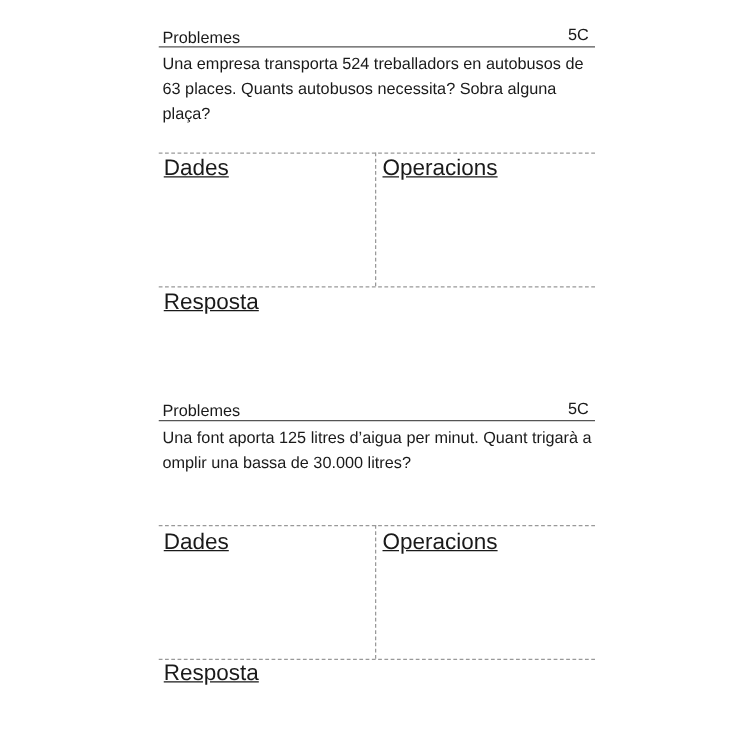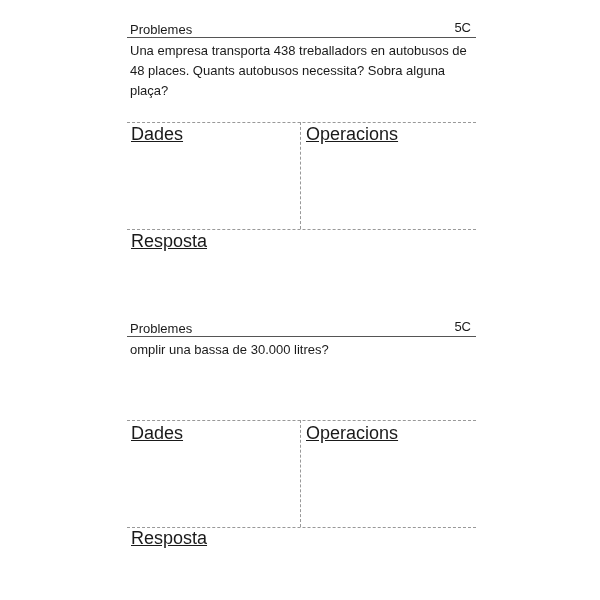--- a/index.html
+++ b/index.html
@@ -21,38 +21,39 @@
 </head>
 <body>
 
 <div class="card" style="top:18px; height:230px;">
   <div class="header">
     <span class="title">Problemes</span>
     <span class="code">5C</span>
   </div>
   <div class="rule"></div>
   <div class="problem">
-    <div>Una empresa transporta 438 treballadors en autobusos de</div>
-    <div>48 places. Quants autobusos necessita? Sobra alguna plaça?</div>
+    <div>Una empresa transporta 524 treballadors en autobusos de</div>
+    <div>63 places. Quants autobusos necessita? Sobra alguna plaça?</div>
   </div>
   <div class="grid-top" style="top:104px;"></div>
   <div class="grid-vert" style="top:104px; height:107px;"></div>
   <div class="grid-bottom" style="top:211px;"></div>
   <span class="lbl" style="left:4px; top:106px;">Dades</span>
   <span class="lbl" style="left:179px; top:106px;">Operacions</span>
   <span class="lbl" style="left:4px; top:213px;">Resposta</span>
 </div>
 
 <div class="card" style="top:317px; height:230px;">
   <div class="header">
     <span class="title">Problemes</span>
     <span class="code">5C</span>
   </div>
   <div class="rule"></div>
   <div class="problem">
+    <div>Una font aporta 125 litres d’aigua per minut. Quant trigarà a</div>
     <div>omplir una bassa de 30.000 litres?</div>
   </div>
   <div class="grid-top" style="top:103px;"></div>
   <div class="grid-vert" style="top:103px; height:107px;"></div>
   <div class="grid-bottom" style="top:210px;"></div>
   <span class="lbl" style="left:4px; top:106px;">Dades</span>
   <span class="lbl" style="left:179px; top:106px;">Operacions</span>
   <span class="lbl" style="left:4px; top:211px;">Resposta</span>
 </div>
 

